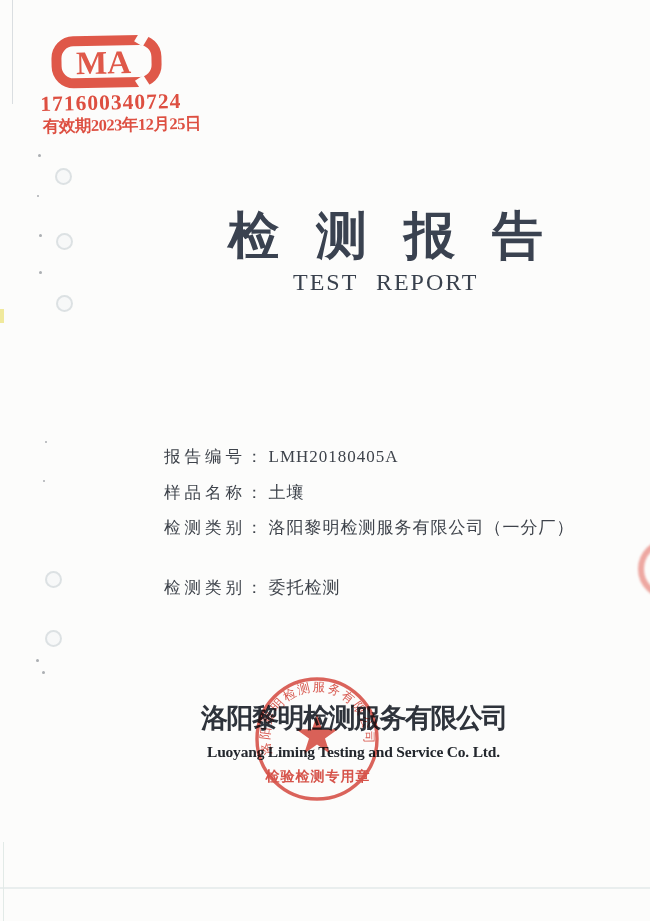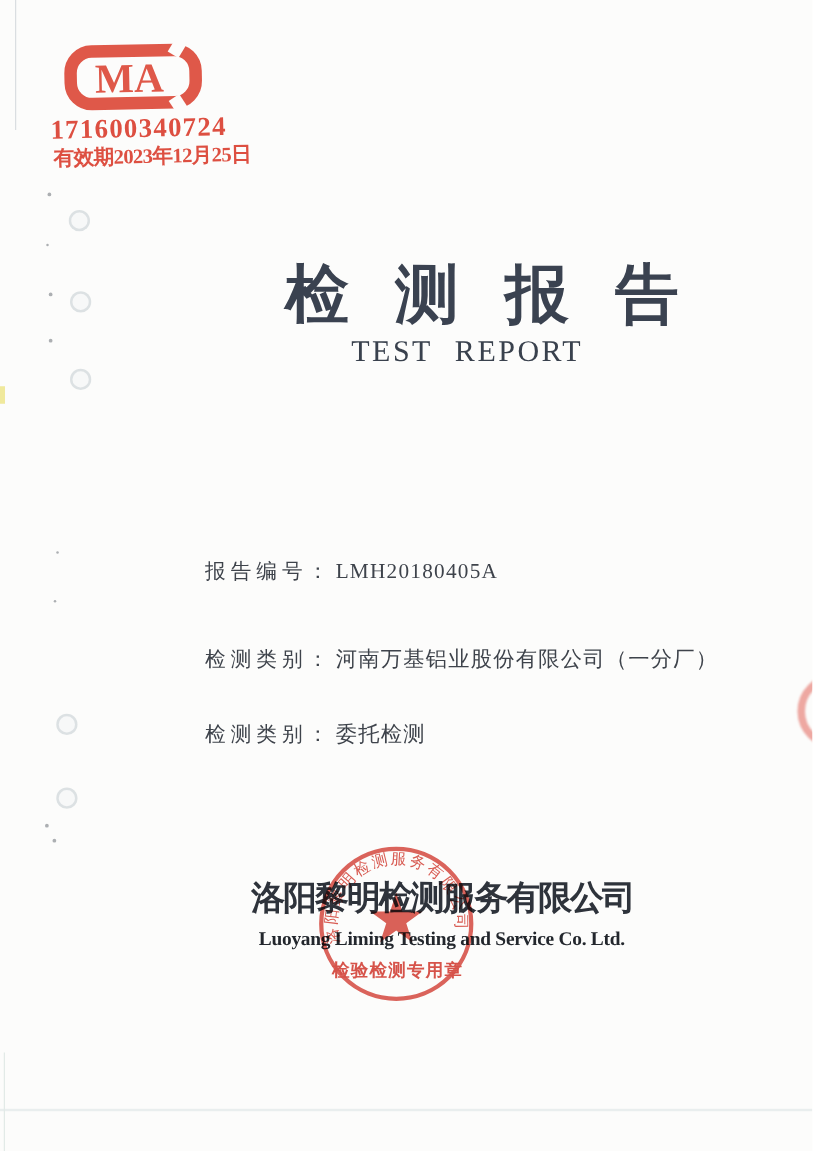--- a/index.html
+++ b/index.html
@@ -29,21 +29,21 @@
     font-size:16.5px;font-weight:700;letter-spacing:-.5px;
     color:#dc4638;opacity:.95;white-space:nowrap;
   }
   
   .title-zh{
     position:absolute;left:188px;top:202px;
     font-size:51px;font-weight:600;letter-spacing:37px;
     color:#3a4250;white-space:nowrap;margin-left:40px;
   }
   .title-en{
-    position:absolute;left:281px;top:269px;
+    position:absolute;left:293px;top:269px;
     font-size:24px;font-weight:500;letter-spacing:2px;word-spacing:10px;
     color:#39414d;white-space:nowrap;
   }
   
   .field-row{
     position:absolute;left:164px;height:24px;white-space:nowrap;
     color:#3e434b;
   }
   .field-label{
     font-size:16.5px;letter-spacing:4px;font-weight:500;
@@ -117,22 +117,25 @@
     <div class="cma-number">171600340724</div>
     <div class="cma-validity">有效期2023年12月25日</div>
   </div>
 
   <div class="title-zh">检测报告</div>
   <div class="title-en">TEST REPORT</div>
 
   <div class="field-row" style="top:446px;">
     <span class="field-label">报告编号：</span><span class="field-value">LMH20180405A</span>
   </div>
+  <div class="field-row" style="top:481px;">
+    <span class="field-label">样品名称：</span><span class="field-value">土壤</span>
+  </div>
   <div class="field-row" style="top:516px;">
-    <span class="field-label">检测类别：</span><span class="field-value">河南万基铝业股份有限公司（一分厂）</span>
+    <span class="field-label">检测类别：</span><span class="field-value">洛阳黎明检测服务有限公司（一分厂）</span>
   </div>
   <div class="field-row" style="top:576px;">
     <span class="field-label">检测类别：</span><span class="field-value">委托检测</span>
   </div>
 
   <div class="company-zh">洛阳黎明检测服务有限公司</div>
   <div class="company-en">Luoyang Liming Testing and Service Co. Ltd.</div>
 
   <svg class="seal" viewBox="0 0 137 137">
     <defs>

